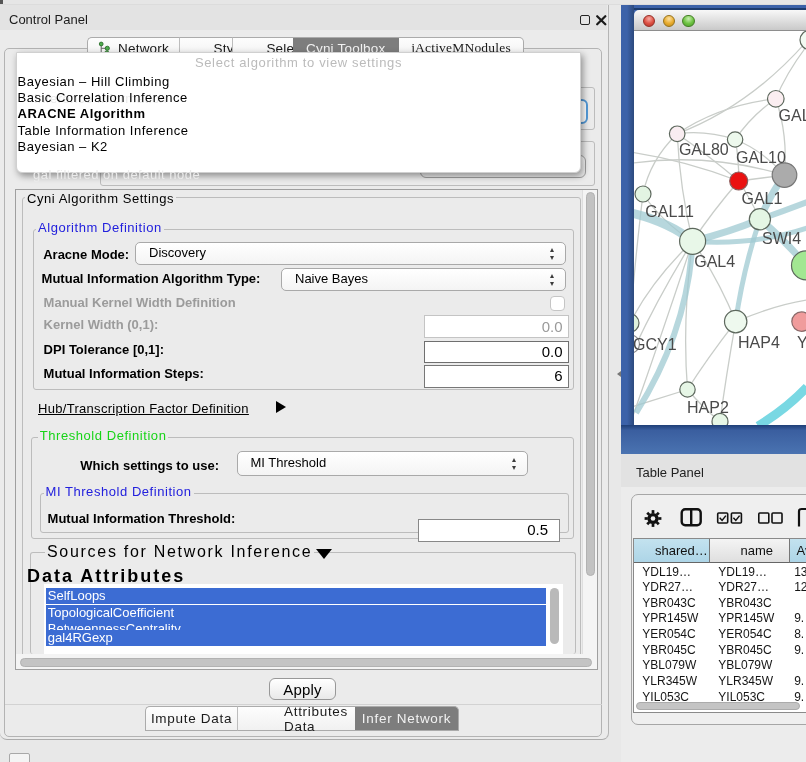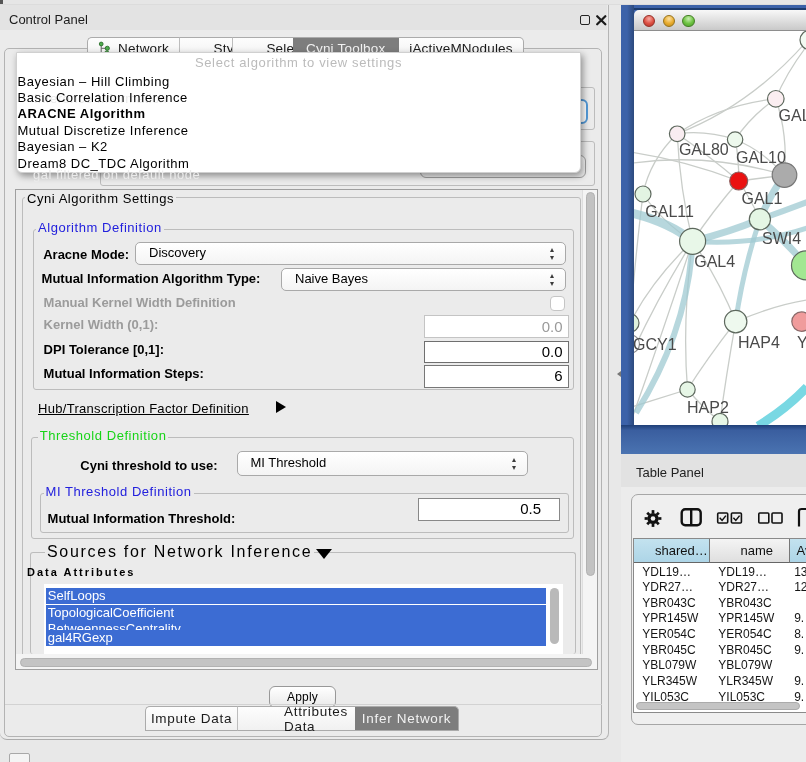--- a/index.html
+++ b/index.html
@@ -66,21 +66,21 @@
   border-right:2.8px solid transparent; border-top:4px solid #3c3c3c; }
 
 
 #listbox { left:27.5px; top:393.5px; width:519px; height:70.5px; background:#fff; overflow:hidden; }
 .lrow { position:absolute; left:2.3px; width:500px; height:16.9px; background:#3c6cd3; color:#fff;
   font-size:13px; padding-left:2px; line-height:16.9px; }
 #listsb { left:506px; top:4.5px; width:9px; height:56px; background:#b9b9b9; border-radius:5px; }
 
 
 #applybtn { left:269px; top:673px; width:67px; height:22px; border:1px solid #989898; border-radius:6px;
-  background:linear-gradient(#ffffff,#e9e9e9); font-size:12px; letter-spacing:0.2px; color:#000; text-align:center; line-height:21px;margin-top:8px; }
+  background:linear-gradient(#ffffff,#e9e9e9); font-size:15px; letter-spacing:0.2px; color:#000; text-align:center; line-height:21px; }
 
 
 #popup { left:16px; top:47px; width:565px; height:121px; background:#fff;
   border:1px solid #d0d0d0; border-radius:0 0 6px 6px;
   box-shadow:2px 3px 7px rgba(0,0,0,0.4); font-size:13px; color:#000; }
 #popup .prompt { position:absolute; left:0; top:2px; width:100%; text-align:center; color:#bbbbbb; letter-spacing:0.65px; }
 #popup .it { position:absolute; left:0.5px; letter-spacing:0.5px; }
 #popup .ghost { position:absolute; color:#ebebeb; }
 
 
@@ -138,21 +138,21 @@
         <svg width="13" height="15" viewBox="0 0 13 15" style="margin-right:7px;">
           <path d="M3.2,4 L3.2,11.8 M3.2,7.3 L8.2,7.3 M3.2,11.8 L7.6,11.8" fill="none" stroke="#666" stroke-width="1"></path>
           <circle cx="3.2" cy="3" r="1.9" fill="#4fae4f" stroke="#2c6e2c" stroke-width="0.9"></circle>
           <circle cx="9.3" cy="7.3" r="2.1" fill="#4fae4f" stroke="#2c6e2c" stroke-width="0.9"></circle>
           <circle cx="8.8" cy="12" r="2.1" fill="#4fae4f" stroke="#2c6e2c" stroke-width="0.9"></circle>
         </svg>
         Network</div>
       <div class="tab sep" style="width:53px;">Style</div>
       <div class="tab sep" style="width:60.5px;">Select</div>
       <div class="tab on" style="width:106.5px;">Cyni Toolbox</div>
-      <div class="tab last" style="width:125px;">jActiveMNodules</div>
+      <div class="tab last" style="width:125px;font-family:Liberation Serif, serif;">jActiveMNodules</div>
     </div>
 
     <div class="gbox" style="left:100px; top:82px; width:495px; height:43px;"></div>
     <div class="abs" style="left:420px; top:94px; width:168px; height:25px; background:#fff; border:2.5px solid #539ad8; border-radius:6px;"></div>
     <div class="gbox" style="left:100px; top:136px; width:495px; height:45px;"></div>
     <div class="abs" style="left:420px; top:150px; width:166px; height:23px; background:linear-gradient(#fbfbfb,#e9e9e9); border:1px solid #9e9e9e; border-radius:6px;"></div>
 
     <div class="abs" id="scrollpane">
 
       <div class="glabel" style="left:9px; top:0.5px;">Cyni Algorithm Settings</div>
@@ -184,36 +184,36 @@
 
       <div class="blabel" style="left:27.6px; top:175.5px;">Mutual Information Steps:</div>
       <div class="field" style="left:408px; top:174.5px; width:144.5px; height:23px; border:1.2px solid #777; line-height:20px;">6</div>
 
       <div class="abs" style="left:22px; top:211px; font-size:13px; letter-spacing:0.3px; color:#000;text-decoration:underline;">Hub/Transcription Factor Definition</div>
       <div class="abs" style="left:260px; top:211px; width:0; height:0; border-top:6.5px solid transparent; border-bottom:6.5px solid transparent; border-left:10px solid #000;"></div>
 
       <div class="glabel green" style="left:21.8px; top:238px;">Threshold Definition</div>
       <div class="gbox" style="left:15.4px; top:246.5px; width:543px; height:102px;"></div>
 
-      <div class="blabel" style="left:64.3px; top:268px;">Cyni threshold to use:</div>
+      <div class="blabel" style="left:64.3px; top:268px;">Which settings to use:</div>
       <div class="combo" style="left:220.5px; top:261px; width:291px; height:24.5px;">
           <span class="ct" style="top:2.5px;">MI Threshold</span>
           <span class="carrows" style="top:5px;"></span>
         </div>
 
       <div class="glabel blue" style="left:27.5px; top:293.5px;">MI Threshold Definition</div>
       <div class="gbox" style="left:23.8px; top:303px; width:529px; height:40px;"></div>
 
       <div class="blabel" style="left:31.6px; top:321px;">Mutual Information Threshold:</div>
-      <div class="field" style="left:402px; top:308px; width:142px; height:23px; border:1px solid #888; line-height:20px; font-size:15px; padding-right:18px;">0.5</div>
+      <div class="field" style="left:402px; top:329px; width:142px; height:23px; border:1px solid #888; line-height:20px; font-size:15px; padding-right:11px;">0.5</div>
 
       <div class="gbox" style="left:14px; top:362.3px; width:546px; height:102px; border-bottom:none;"></div>
       <div class="glabel" style="left:29px; top:353px; font-size:16px; letter-spacing:1.7px;">Sources for Network Inference</div>
       <div class="abs" style="left:300px; top:359px; width:0; height:0; border-left:8px solid transparent; border-right:8px solid transparent; border-top:10px solid #000;"></div>
-      <div class="blabel" style="left:11px; top:376px; font-size:11px; letter-spacing:2px;">Data Attributes</div>
+      <div class="blabel" style="left:11px; top:376px; font-size:18px; letter-spacing:2px;">Data Attributes</div>
 
       <div class="abs" id="listbox">
         <div class="lrow" style="top:4.1px;">SelfLoops</div>
         <div class="lrow" style="top:21px;">TopologicalCoefficient</div>
         <div class="lrow" style="top:37.9px;">BetweennessCentrality</div>
         <div class="lrow" style="top:46px;">gal4RGexp</div>
         <div class="abs" id="listsb"></div>
       </div>
 
       <div class="abs" id="hsb">
@@ -233,23 +233,22 @@
       <div class="tab on last" style="width:104px;">Infer Network</div>
     </div>
 
     <div class="abs" id="popup">
       <div class="prompt">Select algorithm to view settings</div>
       <div class="it ghost" style="top:38px; left:17px;">Inference Information</div>
       <div class="it ghost" style="top:114px; left:16px;">gal filtered on default node</div>
       <div class="it" style="top:20.5px;">Bayesian – Hill Climbing</div>
       <div class="it" style="top:36.9px;">Basic Correlation Inference</div>
       <div class="it" style="top:53.3px; font-weight:bold;">ARACNE Algorithm</div>
-      <div class="it" style="top:69.7px;">Mutual Discretize Inference</div>
+      <div class="it" style="top:69.7px;">Table Information Inference</div>
       <div class="it" style="top:86.1px;">Bayesian – K2</div>
-      <div class="it" style="top:102.5px;">Dream8 DC_TDC Algorithm</div>
     </div>
   </div>
 
   <div class="abs" id="divarrow"></div>
 
   <div class="abs" id="desktop">
     <div class="abs" style="left:6px; top:0; width:7px; height:449px; background:linear-gradient(90deg, rgba(45,74,125,0) 0%, #2d4a7d 100%);"></div>
     <div class="abs" id="frame">
       <div class="abs" id="frametop"></div>
       <div class="abs" id="frametitle">

